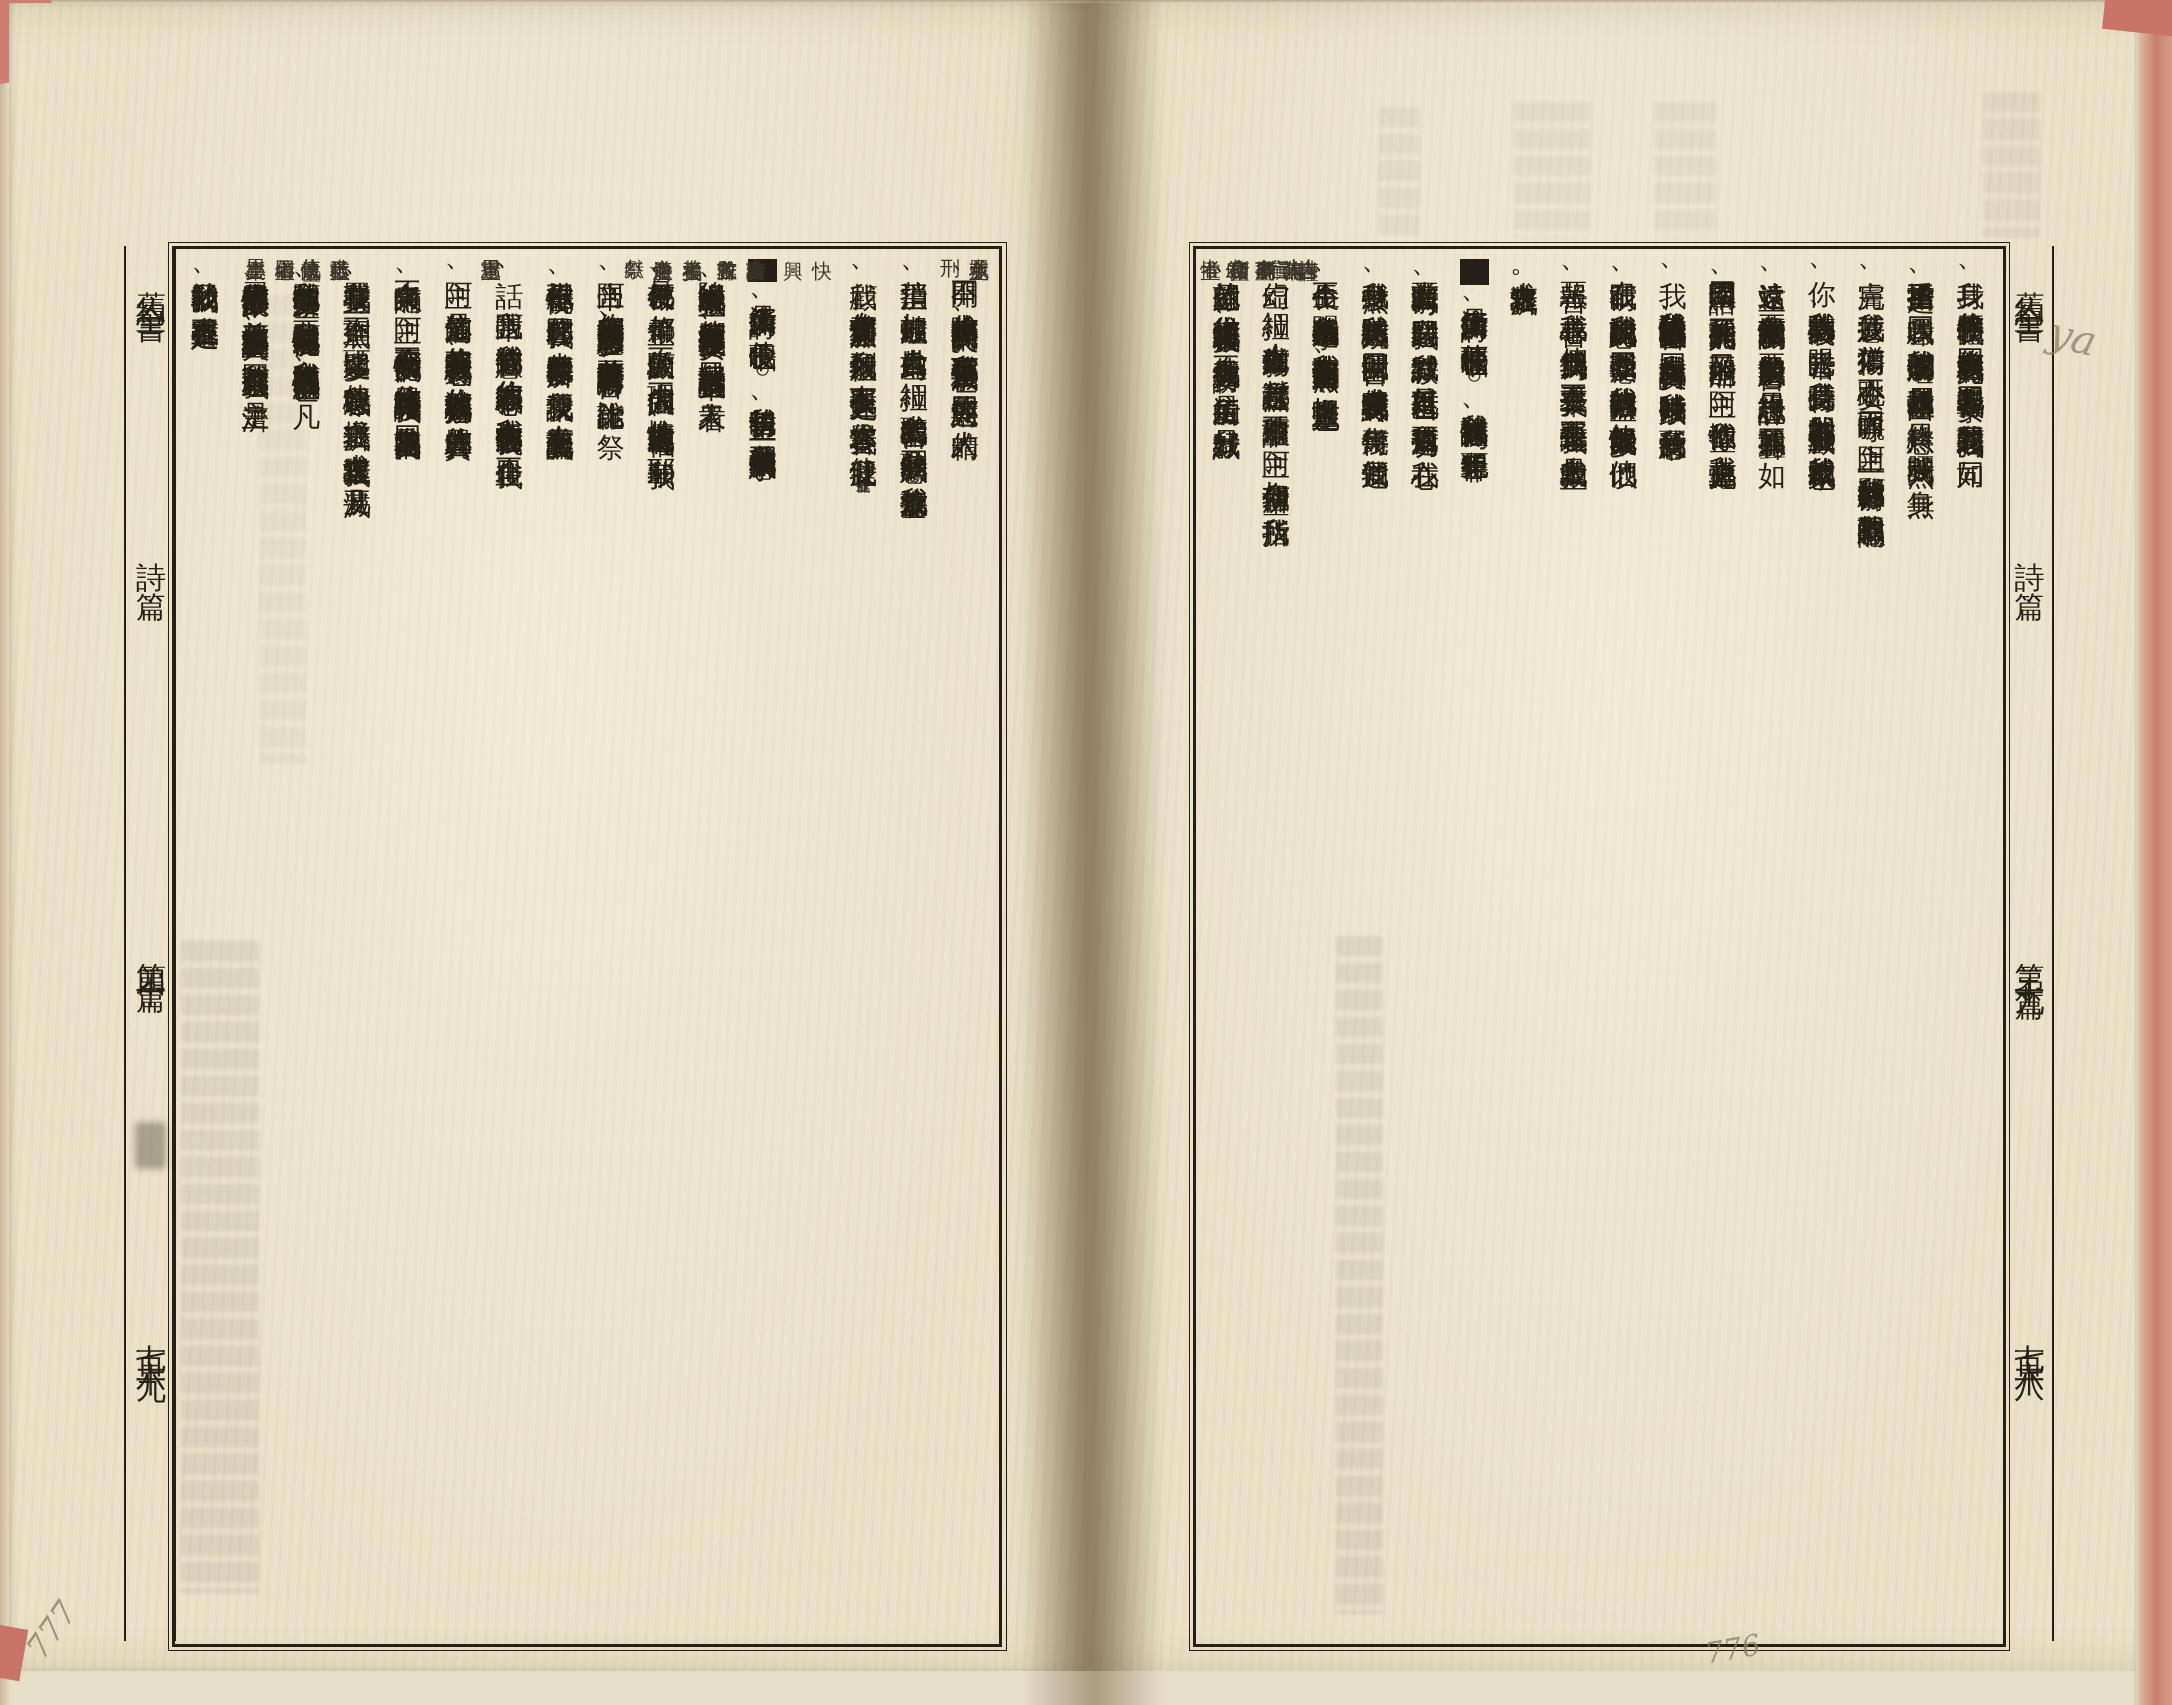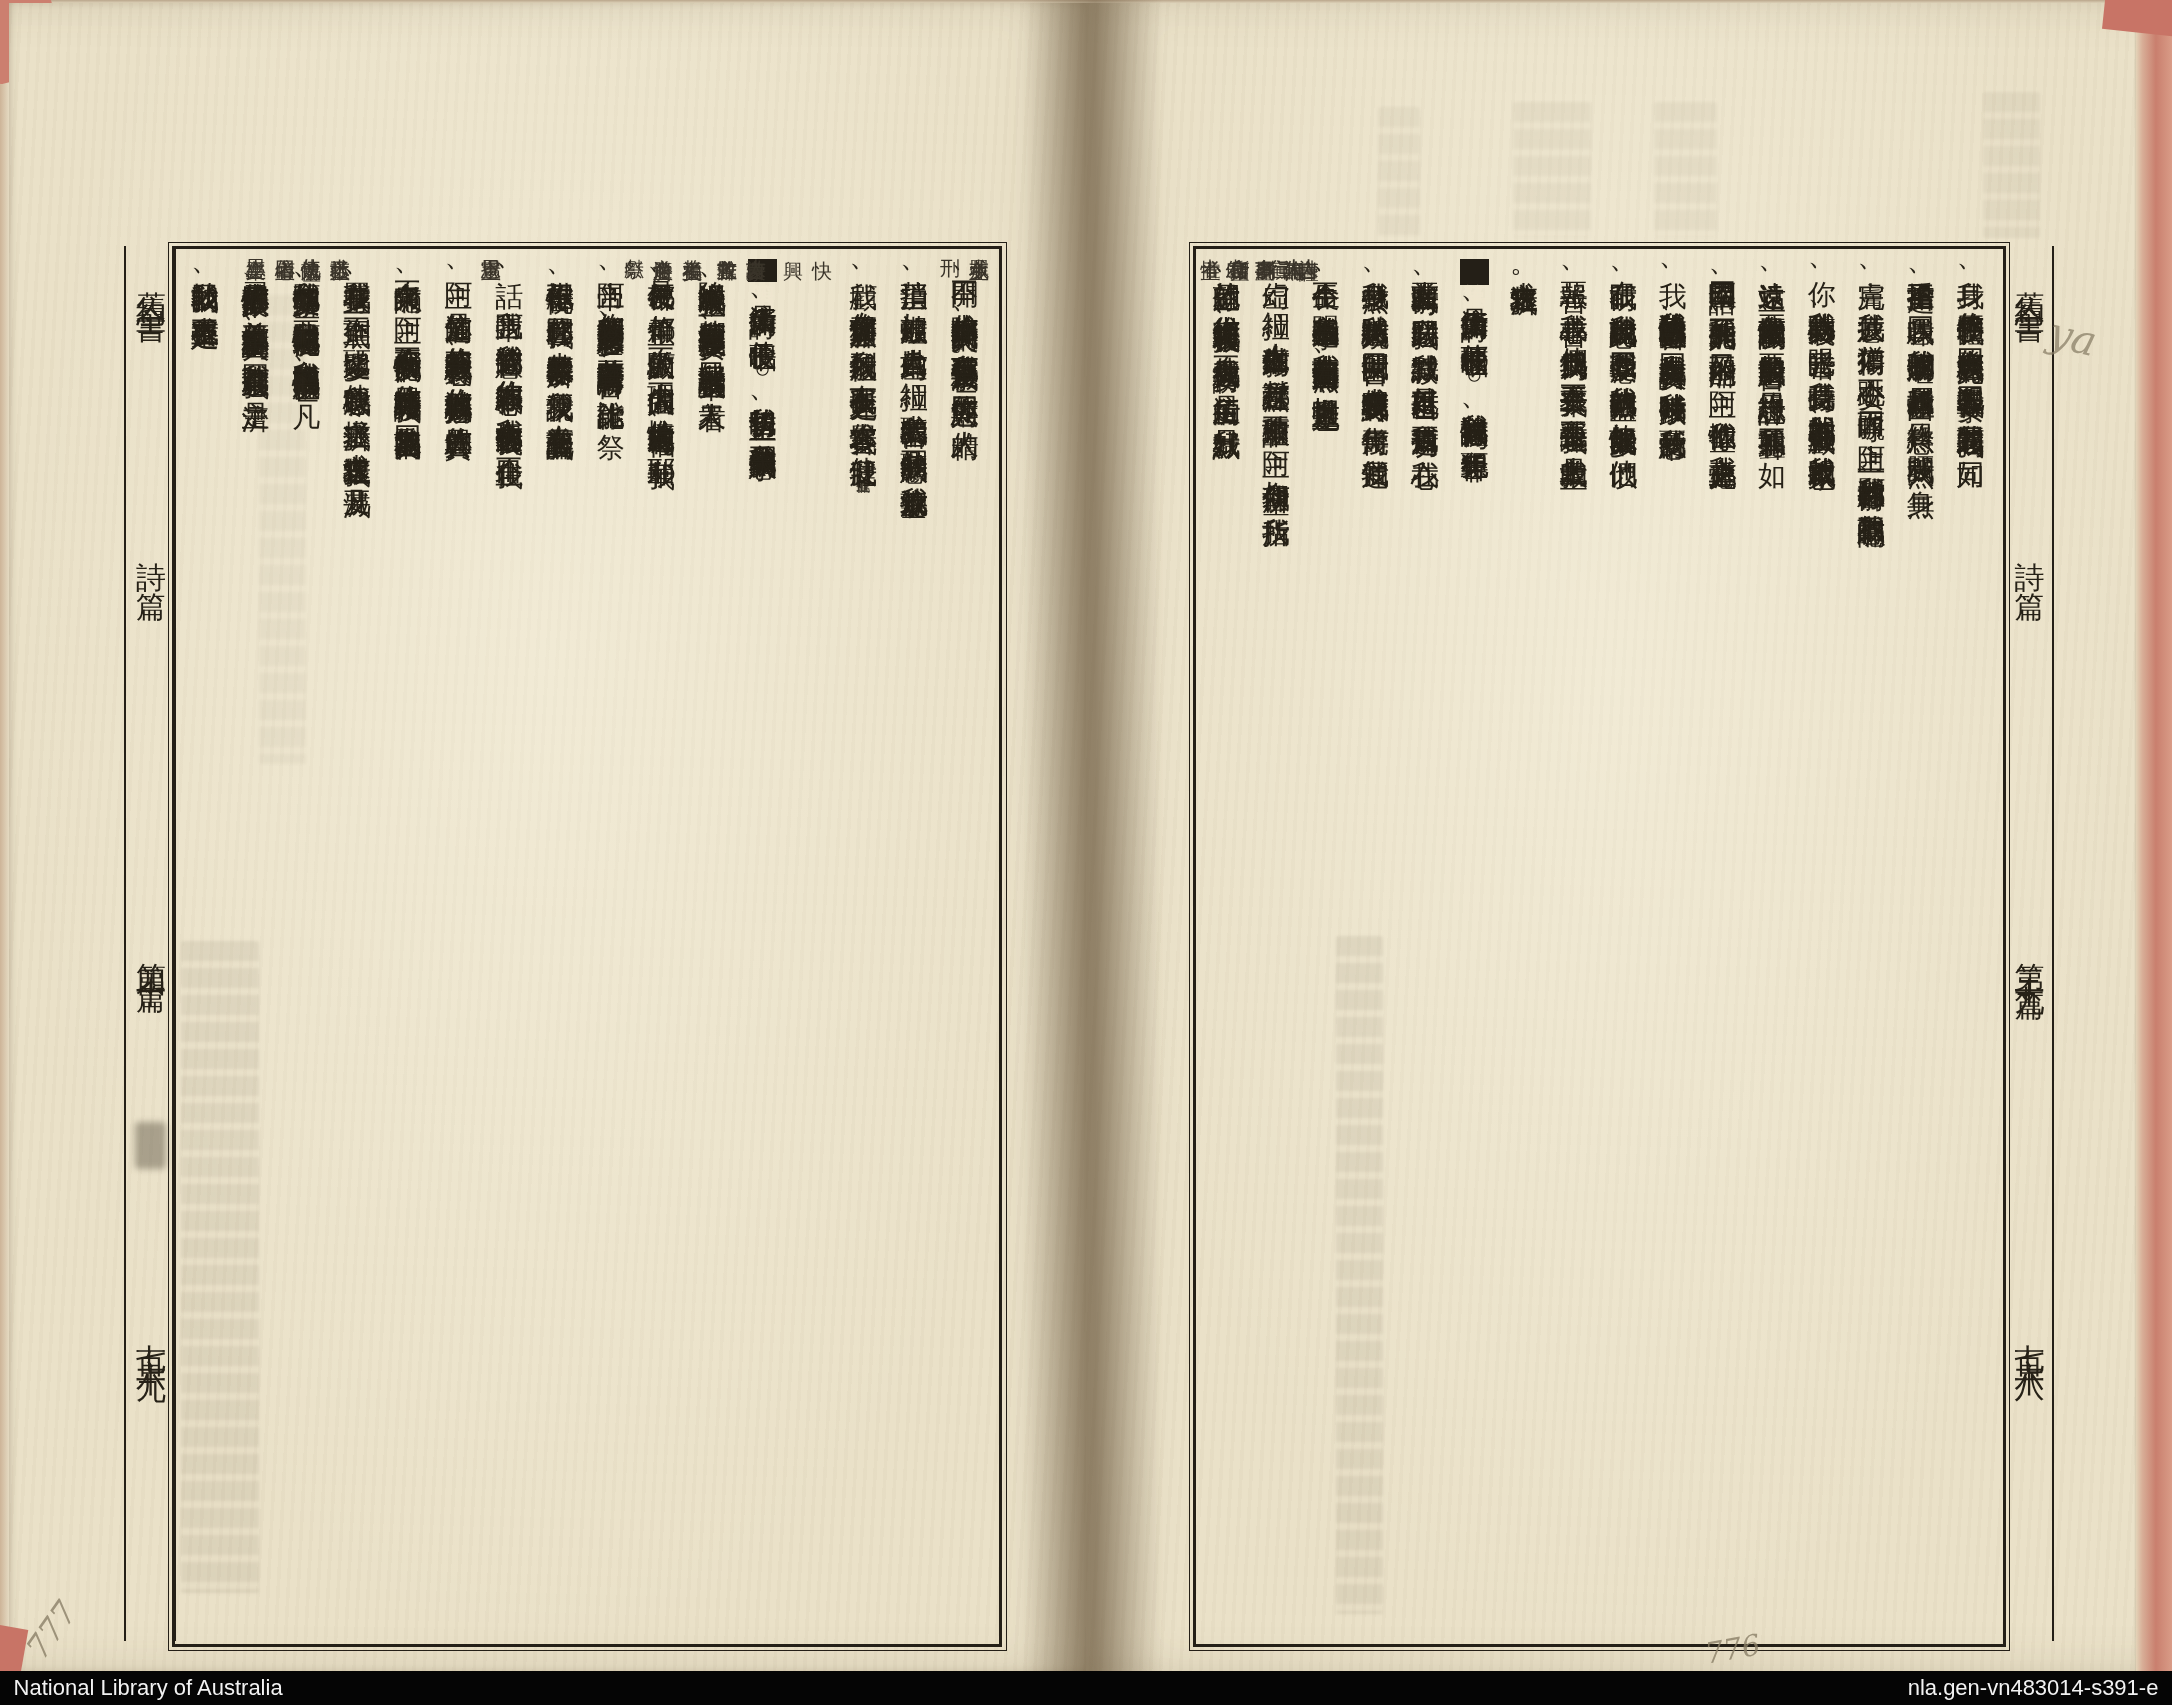--- a/index.html
+++ b/index.html
@@ -192,19 +192,15 @@
   <div class="gutter"></div>
   <div class="edge-right-line"></div>
   <div class="edge-right"></div>
   <div class="corner-tr"></div>
   <div class="corner-bl"></div>
 
   <div class="pencil" style="left:2049px;top:313px;font-size:41px;transform:rotate(14deg);opacity:.75;">ya</div>
   <div class="pencil" style="left:21px;top:1611px;font-size:32px;transform:rotate(-55deg);opacity:.8;">777</div>
   <div class="pencil" style="left:1705px;top:1632px;font-size:29px;transform:rotate(-10deg);opacity:.8;">776</div>
 
-  <div class="bar">
-    <span>National Library of Australia</span>
-    <span>nla.gen-vn483014-s391-e</span>
-  </div>
 
 </div>
 
 
 </body></html>

